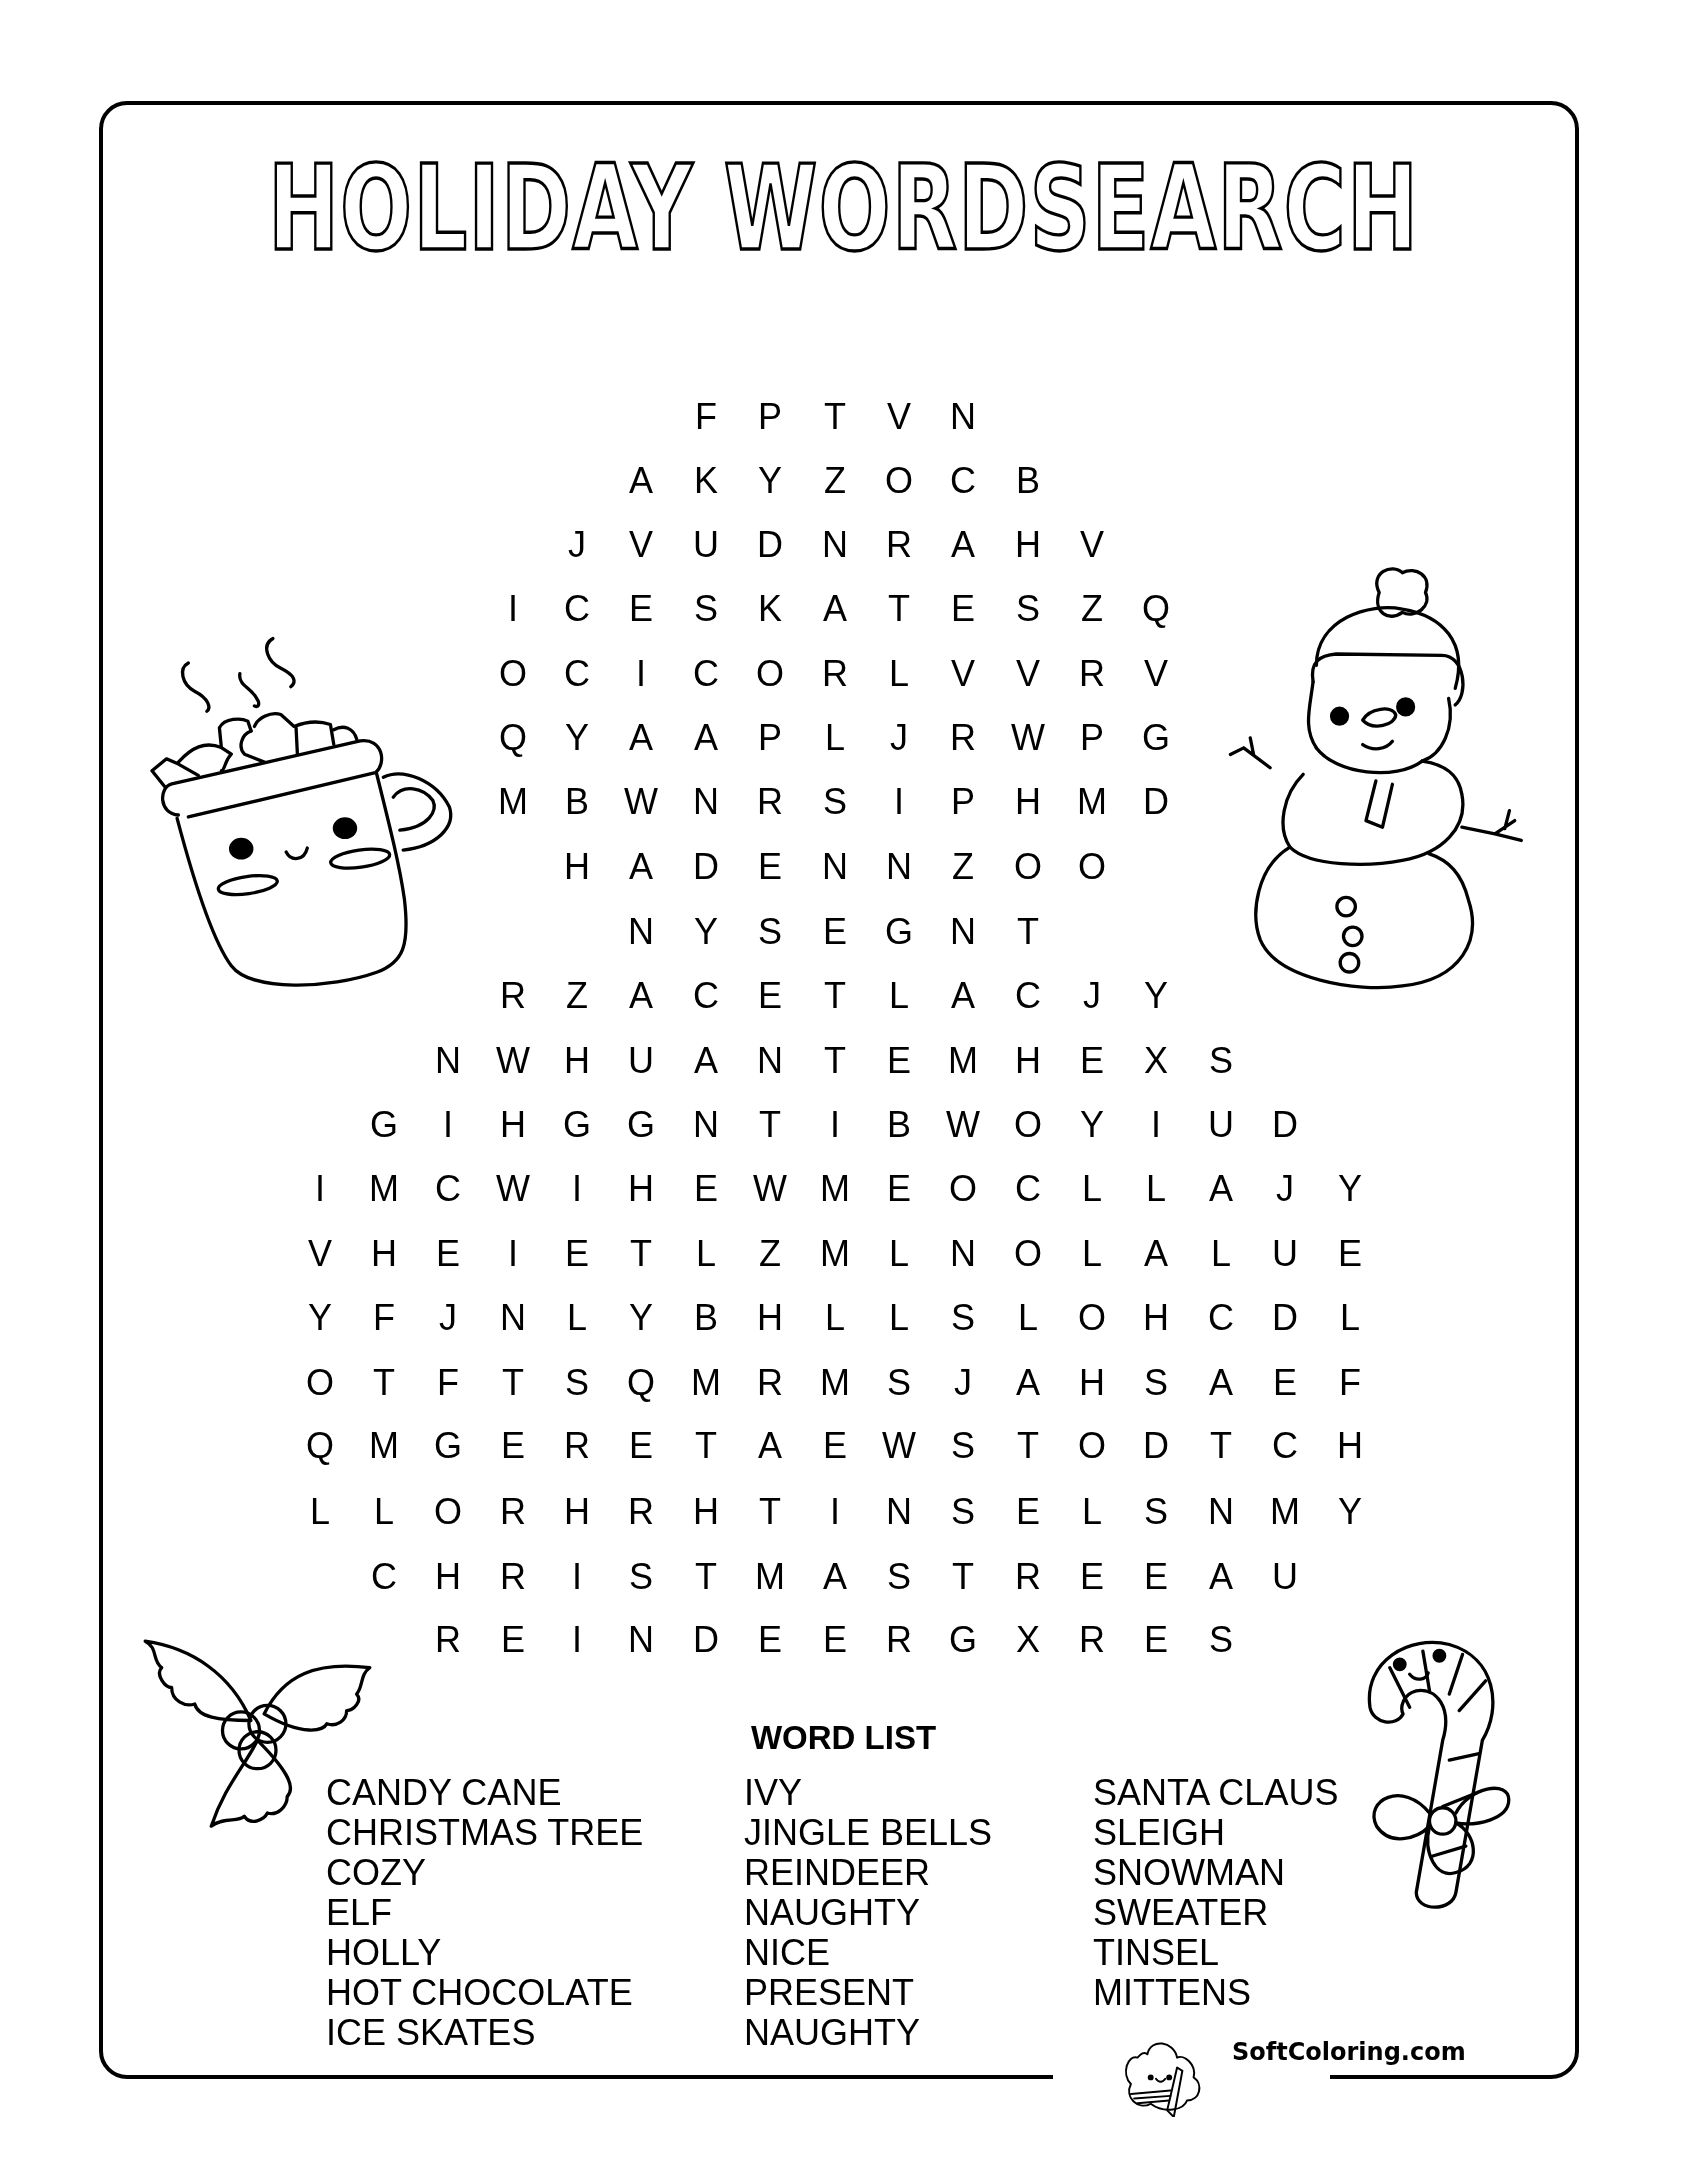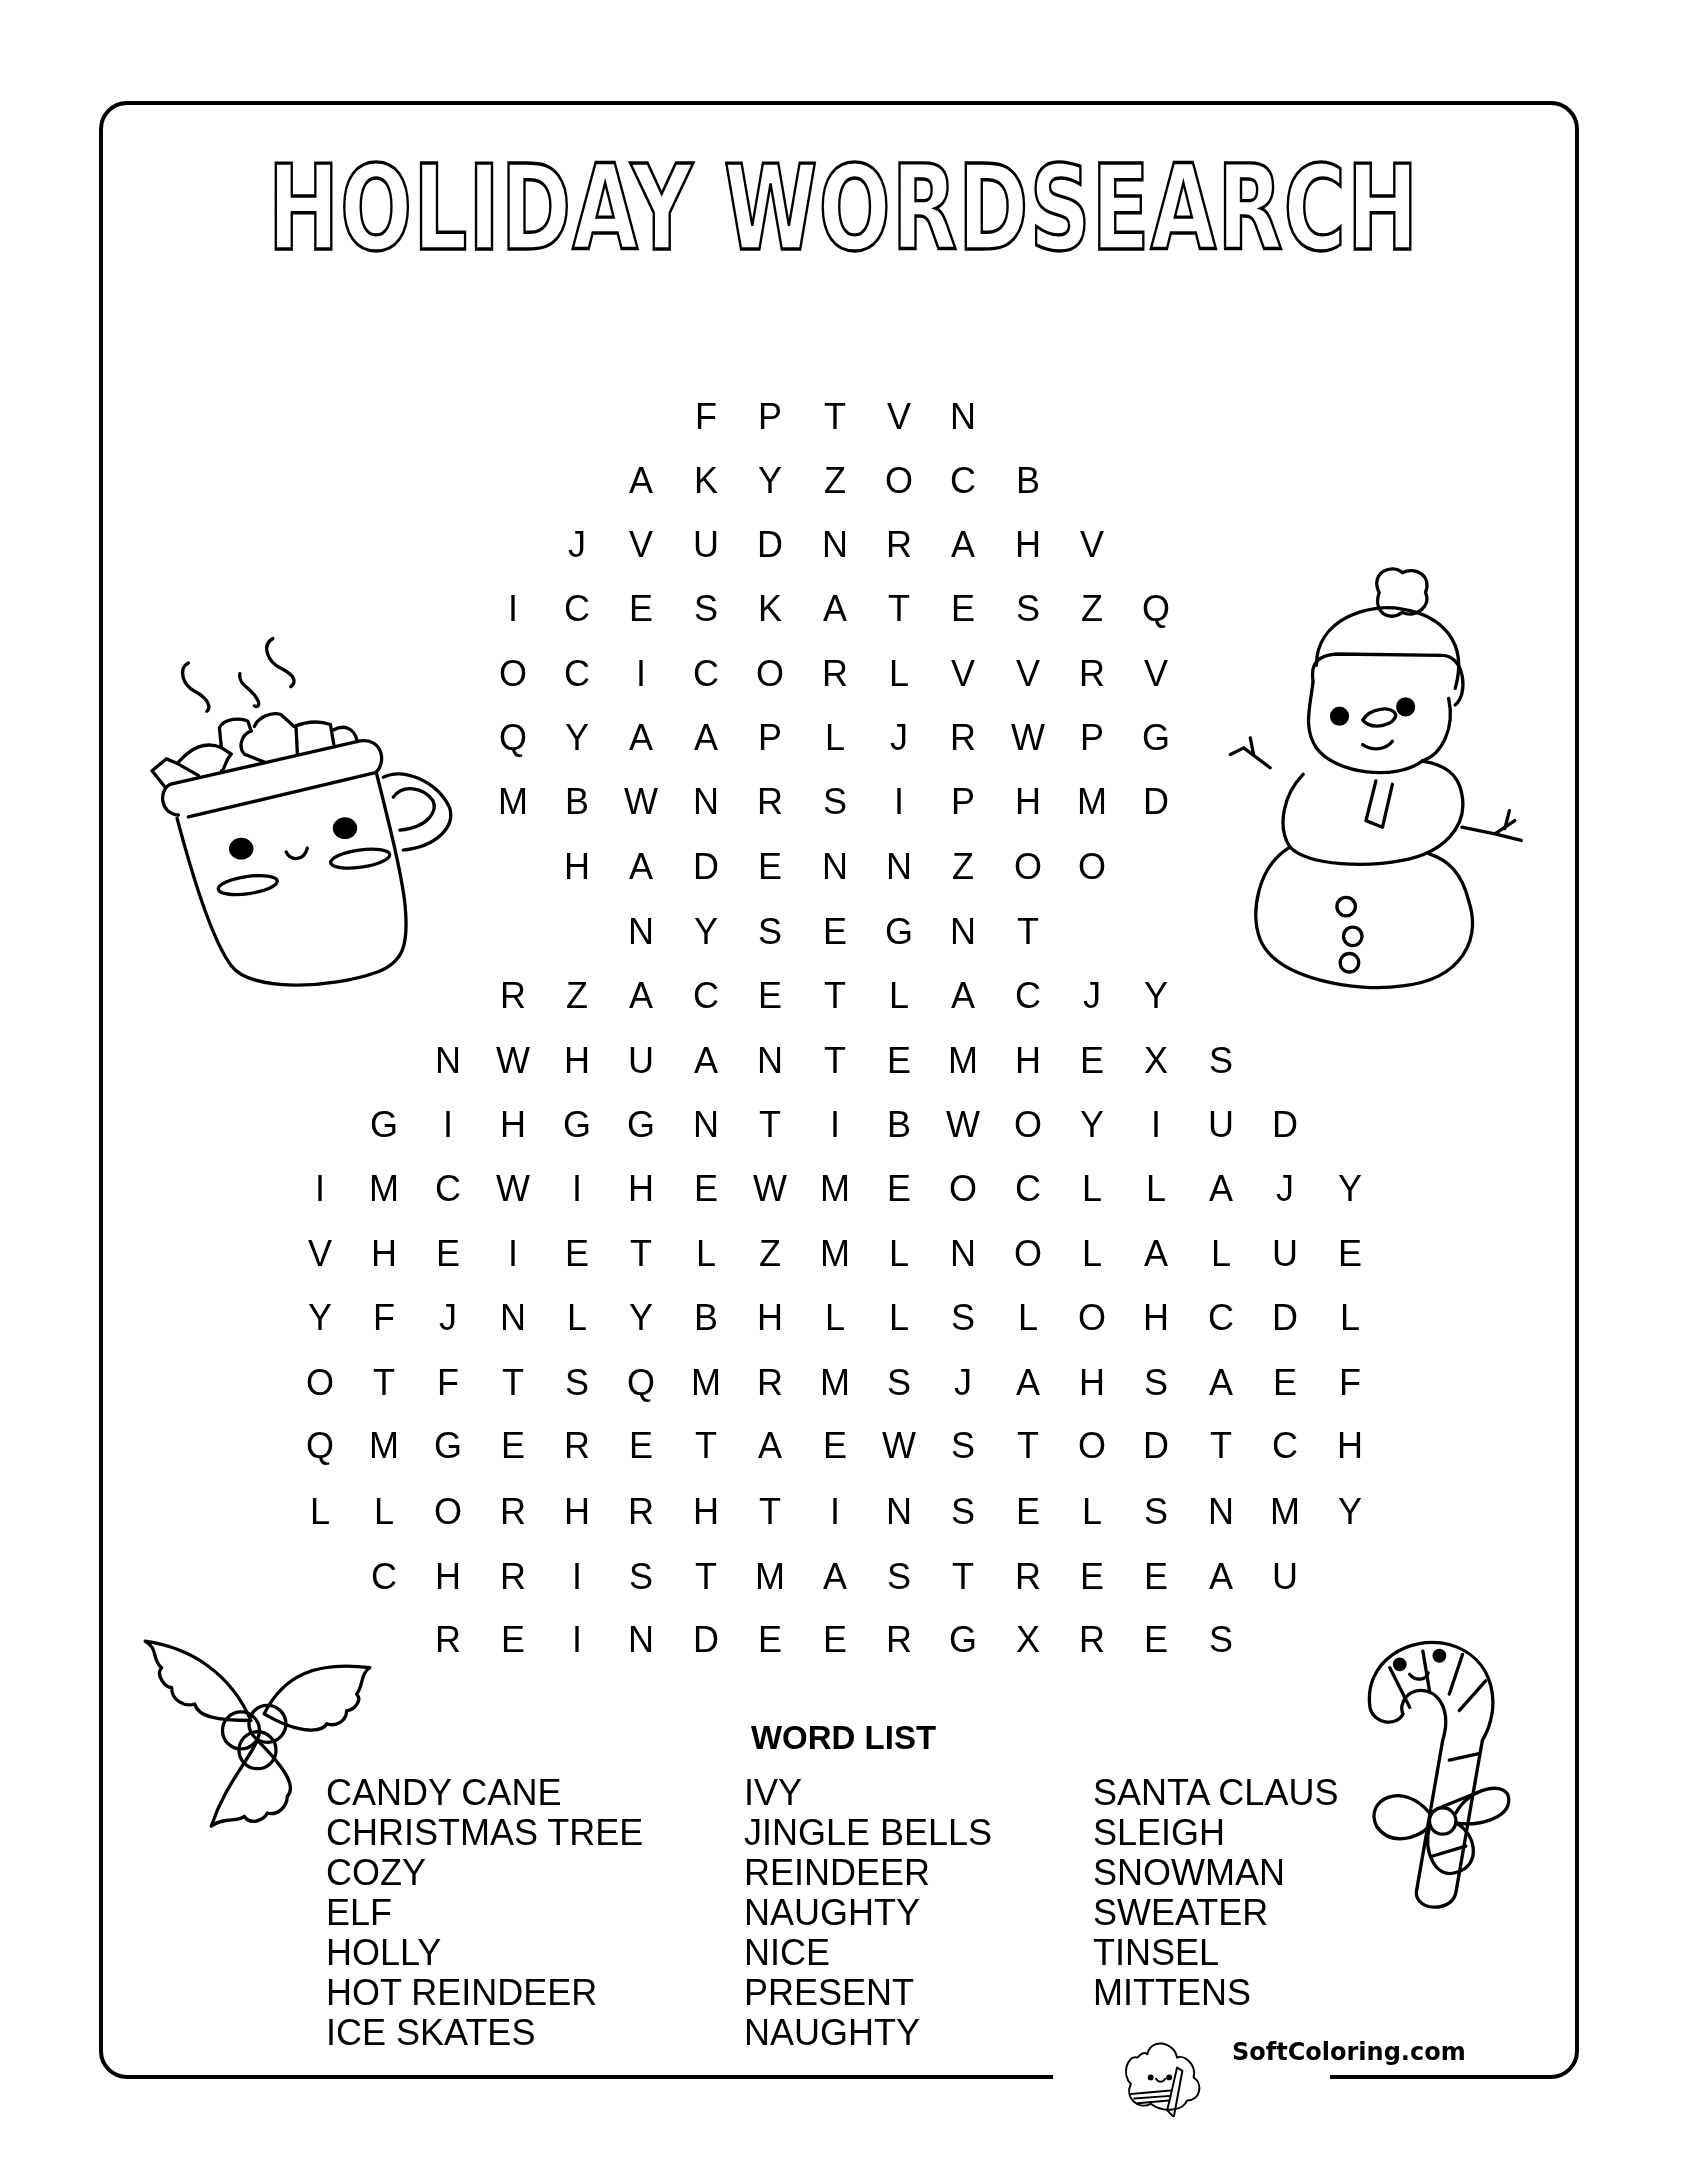--- a/index.html
+++ b/index.html
@@ -338,21 +338,21 @@
   <circle cx="140" cy="292" r="20"></circle>
 </svg>
 
 <div class="wl-title">WORD LIST</div>
 <div class="wl-col" id="wl0" style="left:326px">
     <div>CANDY CANE</div>
     <div>CHRISTMAS TREE</div>
     <div>COZY</div>
     <div>ELF</div>
     <div>HOLLY</div>
-    <div>HOT REINDEER</div>
+    <div>HOT CHOCOLATE</div>
     <div>ICE SKATES</div>
   </div>
 <div class="wl-col" id="wl1" style="left:744px">
     <div>IVY</div>
     <div>JINGLE BELLS</div>
     <div>REINDEER</div>
     <div>NAUGHTY</div>
     <div>NICE</div>
     <div>PRESENT</div>
     <div>NAUGHTY</div>

